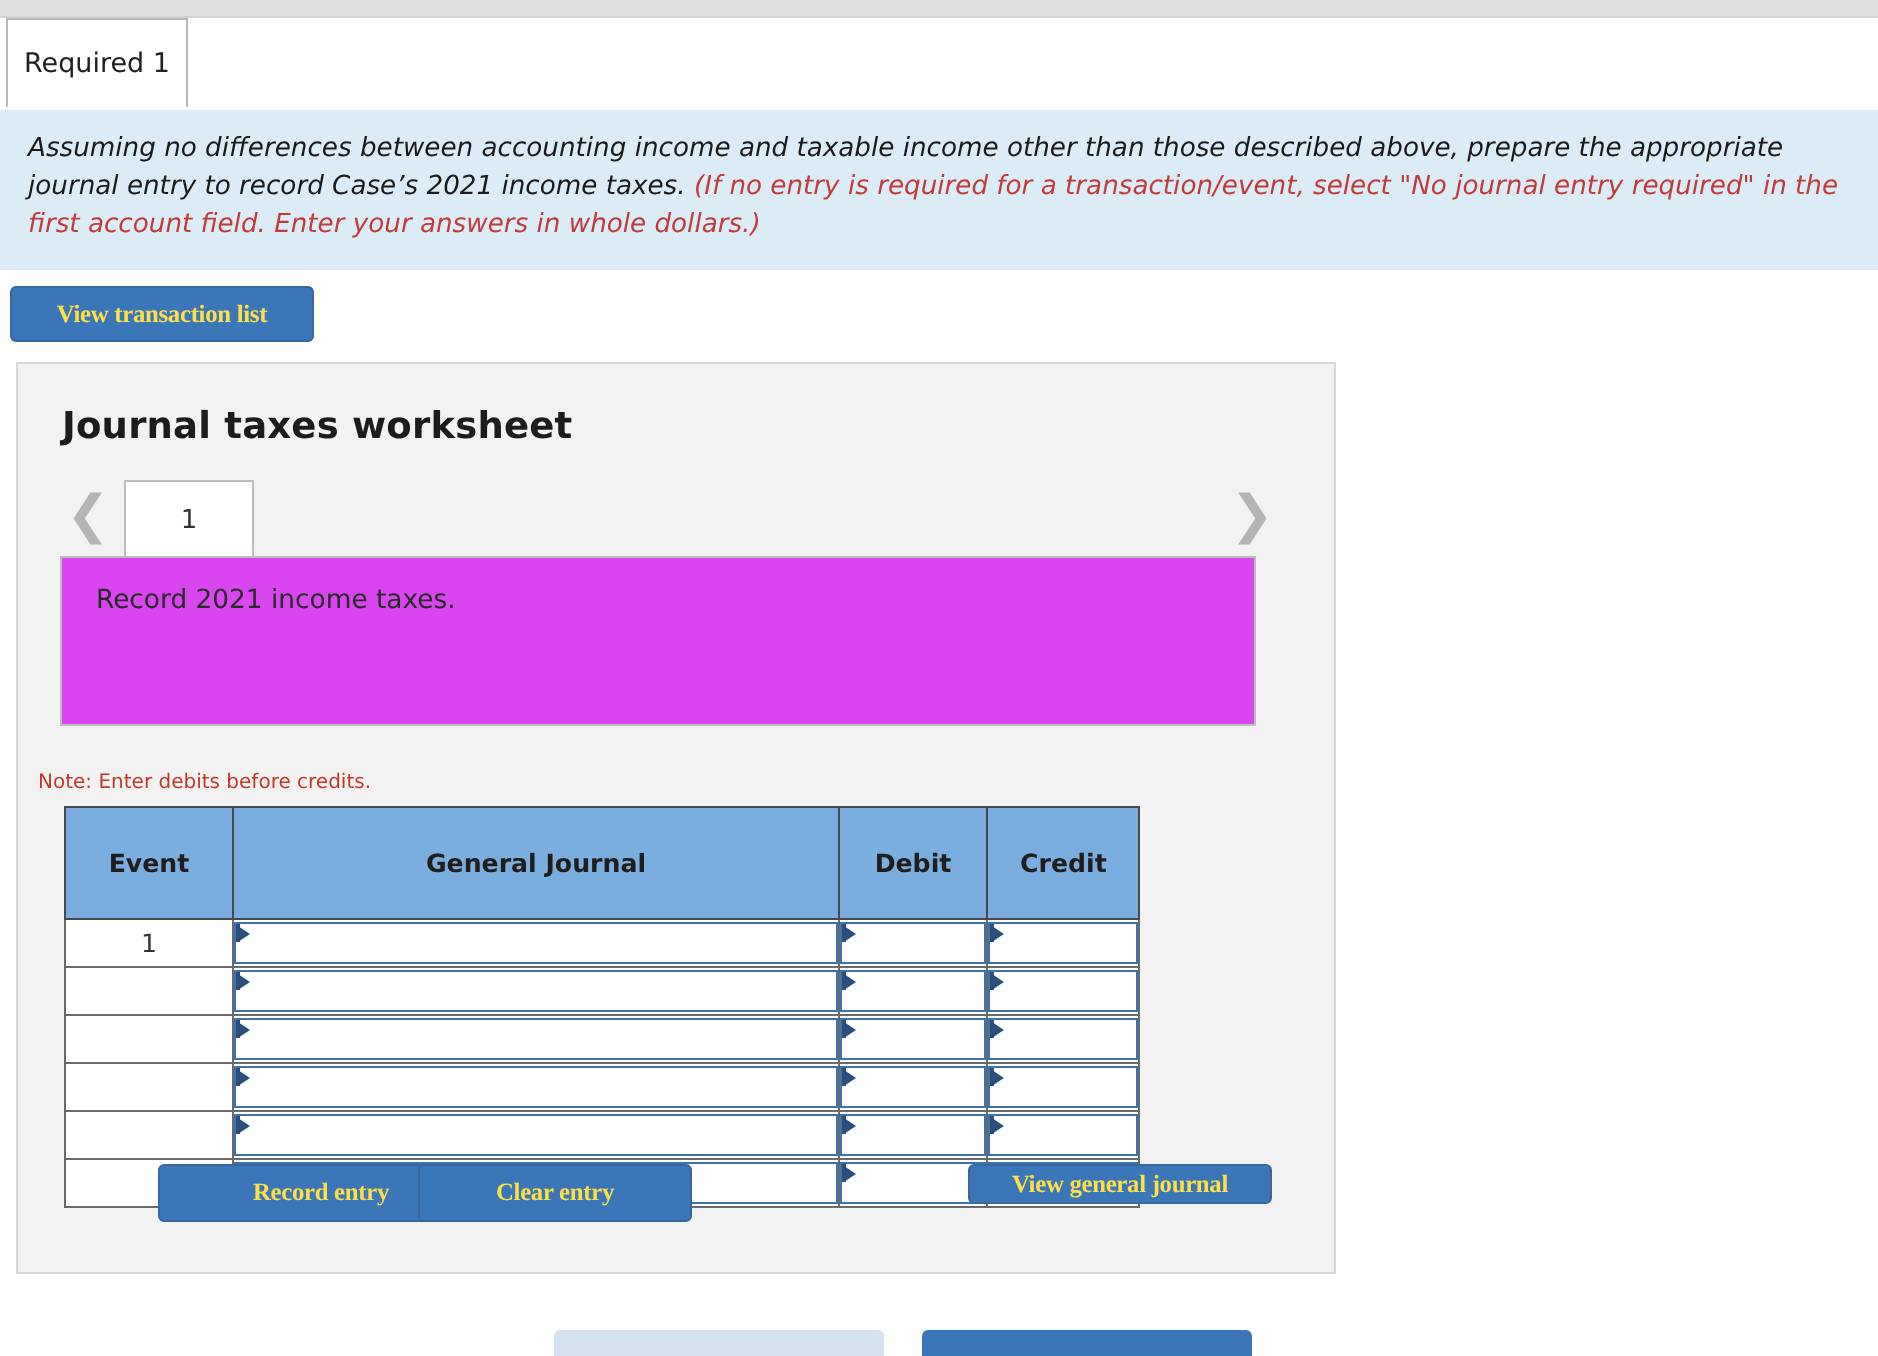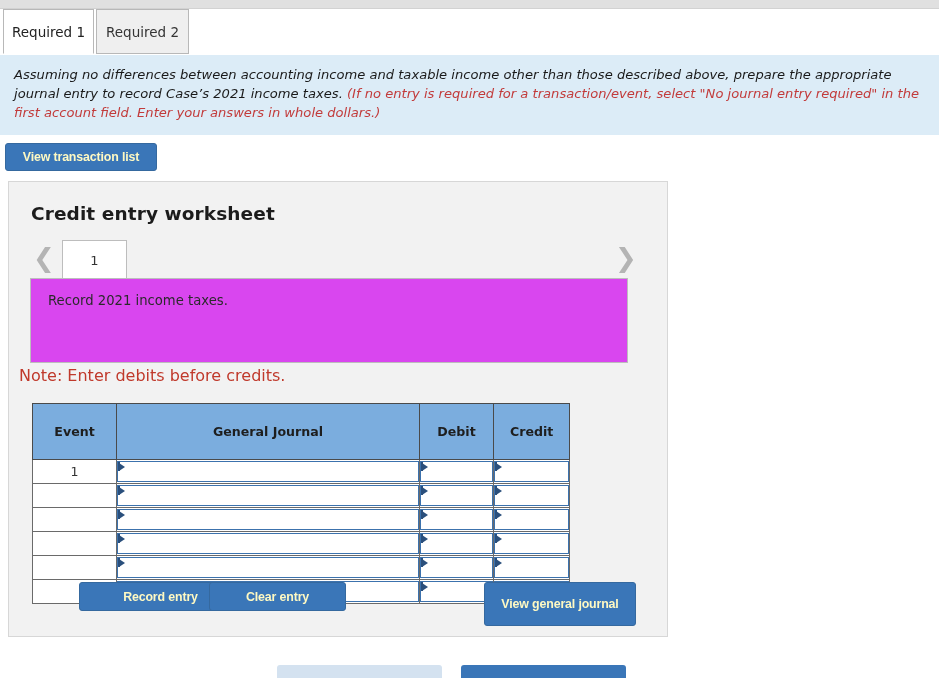--- a/index.html
+++ b/index.html
@@ -72,28 +72,28 @@
     font-style: italic;
   }
   .banner .hint { color: #c23b3b; }
 
   
   .btn {
     display: inline-flex;
     align-items: center;
     justify-content: center;
     background: #3a76b8;
-    color: #fef9c3;
+    color: #fde047;
     font-weight: bold;
     font-size: 12.4px;
     border: 1px solid #35699f;
     border-radius: 3px;
     cursor: pointer;
     box-sizing: border-box;
-    font-family: Liberation Sans, sans-serif;
+    font-family: Liberation Serif, serif;
     letter-spacing: -0.15px;
   }
   .view-tx-btn {
     position: absolute;
     left: 5px; top: 143px;
     width: 152px; height: 28px;
   }
 
   
   .worksheet {
@@ -157,22 +157,22 @@
     box-sizing: border-box;
     background: #d946ef;
     border: 1px solid #bdbdbd;
     padding: 14px 17px;
     font-size: 13.2px;
     color: #2a2a2a;
   }
 
   .note {
     position: absolute;
-    left: 10px; top: 184px;
-    font-size: 16px;
+    left: 10px; top: 204px;
+    font-size: 10px;
     color: #c0392b;
   }
 
   
   .jtable {
     position: absolute;
     left: 23px; top: 221px;
     border-collapse: collapse;
     table-layout: fixed;
     font-size: 12.6px;
@@ -244,21 +244,21 @@
     width: 163px; height: 29px; margin-left: 48px;
   }
   .clear-btn {
     position: absolute;
     left: 200px; top: 400px;
     width: 137px; height: 29px;
   }
   .viewgj-btn {
     position: absolute;
     left: 475px; top: 400px;
-    width: 152px; height: 44px;
+    width: 152px; height: 20px;
   }
 
   
   .bottom-pale {
     position: absolute;
     left: 277px; top: 665px;
     width: 165px; height: 16px;
     background: #d4e2f0;
     border-radius: 3px 3px 0 0;
   }
@@ -272,37 +272,34 @@
 </style>
 </head>
 <body>
 
 <div class="top-strip"></div>
 
 <div class="tab-bar">
   <div class="tab tab-1 active">
     <span>Required 1</span>
   </div>
-  <div class="tab tab-2">
-    <span>Required 2</span>
-  </div>
 </div>
 
 <div class="banner">
   <span>Assuming no differences between accounting income and taxable income other than those described above, prepare the appropriate journal entry to record Case’s 2021 income taxes.</span>
   <span class="hint">(If no entry is required for a transaction/event, select "No journal entry required" in the first account field. Enter your answers in whole dollars.)</span>
 </div>
 
 <div class="btn view-tx-btn">
   <span>View transaction list</span>
 </div>
 
 <div class="worksheet">
 
-  <div class="ws-title">Credit entry worksheet</div>
+  <div class="ws-title">Journal taxes worksheet</div>
 
   <div class="pager">
     <div class="chev chev-prev">❮</div>
     <div class="page-tab">
       <span>1</span>
     </div>
     <div class="chev chev-next">❯</div>
   </div>
 
   <div class="desc-box">

